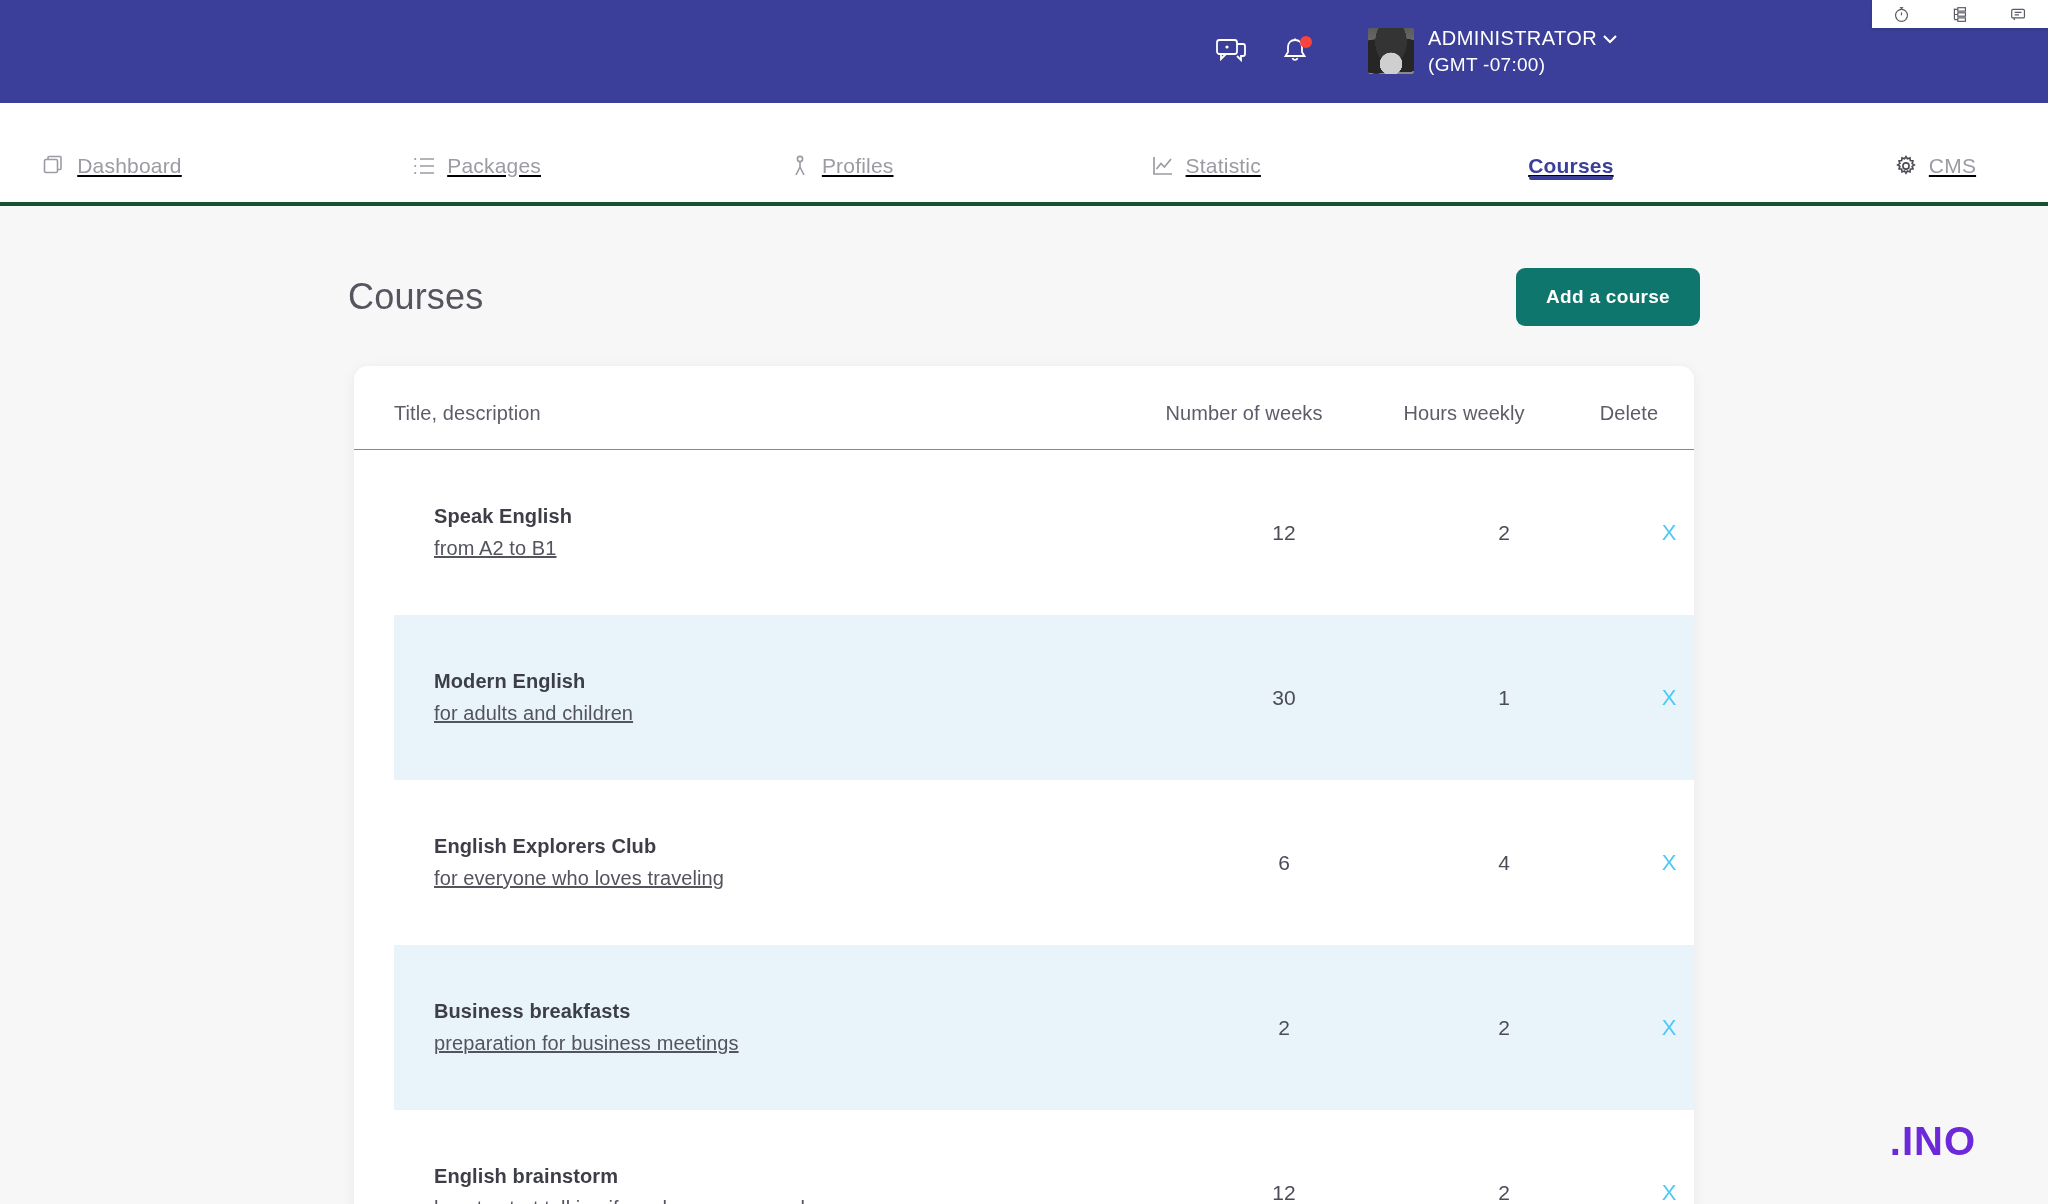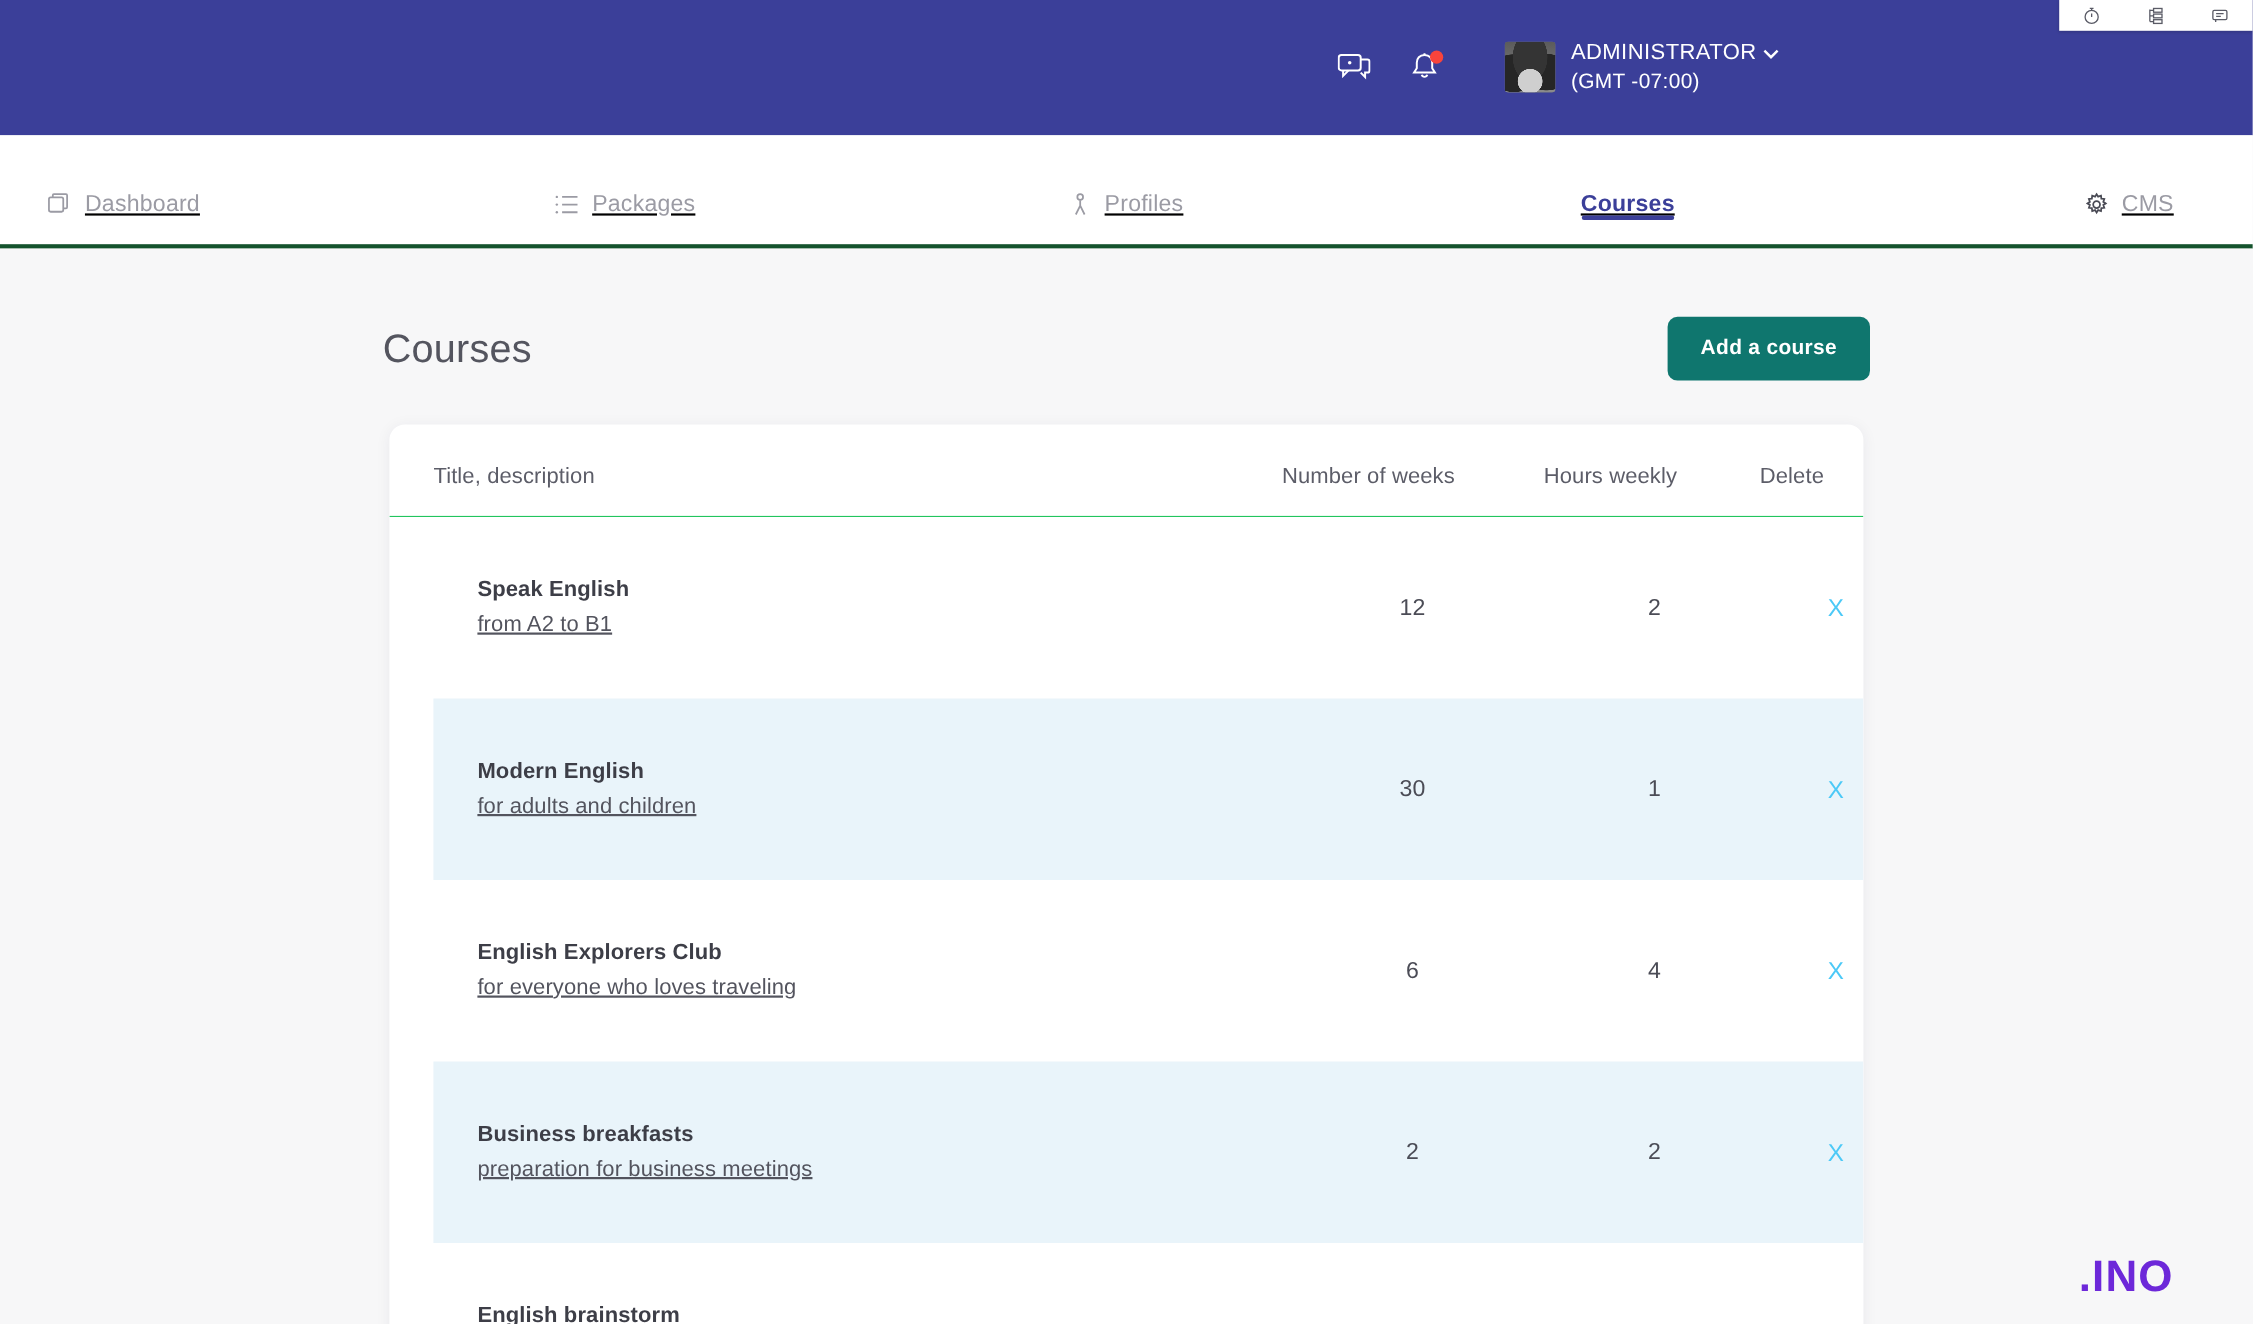--- a/index.html
+++ b/index.html
@@ -8,21 +8,21 @@
     width: 2048px;
     height: 1204px;
     overflow: hidden;
     background: #f7f7f8;
     font-family: "Liberation Sans", sans-serif;
   }
 
   
   .topbar {
     position: relative;
-    height: 123px;
+    height: 103px;
     background: #3b3f99;
     display: flex;
     align-items: center;
     justify-content: flex-end;
     padding-right: 430px;
   }
 
   .topbar-tools {
     display: flex;
     align-items: center;
@@ -353,20 +353,29 @@
   <div class="nav-item">
     <span class="nav-ico">
       <svg width="20" height="22" viewBox="0 0 20 22" fill="none" stroke="#9b9ba4" stroke-width="1.6">
         <circle cx="10" cy="4" r="2.6"></circle>
         <path d="M10 7 v5 M10 12 L6 20 M10 12 L14 20"></path>
       </svg>
     </span>
     <span class="nav-label">Profiles</span>
   </div>
 
+  <div class="nav-item">
+    <span class="nav-ico">
+      <svg width="22" height="22" viewBox="0 0 22 22" fill="none" stroke="#9b9ba4" stroke-width="1.7">
+        <path d="M2 2 V19 H20"></path>
+        <path d="M4.5 14 L9 8.5 L12.5 12 L19 4"></path>
+      </svg>
+    </span>
+    <span class="nav-label">Statistic</span>
+  </div>
 
   <div class="nav-item active">
     <span class="nav-label">Courses</span>
     <span class="nav-underline"></span>
   </div>
 
   <div class="nav-item">
     <span class="nav-ico">
       <svg width="22" height="22" viewBox="0 0 22 22" fill="none" stroke="#4a4b55" stroke-width="1.6">
         <circle cx="11" cy="11" r="3.1"></circle>

